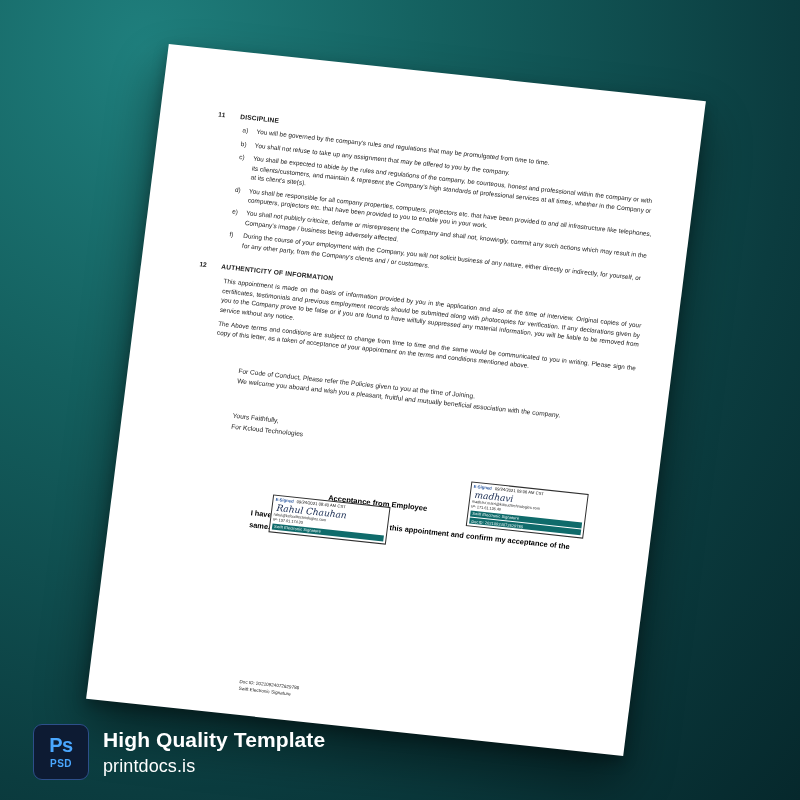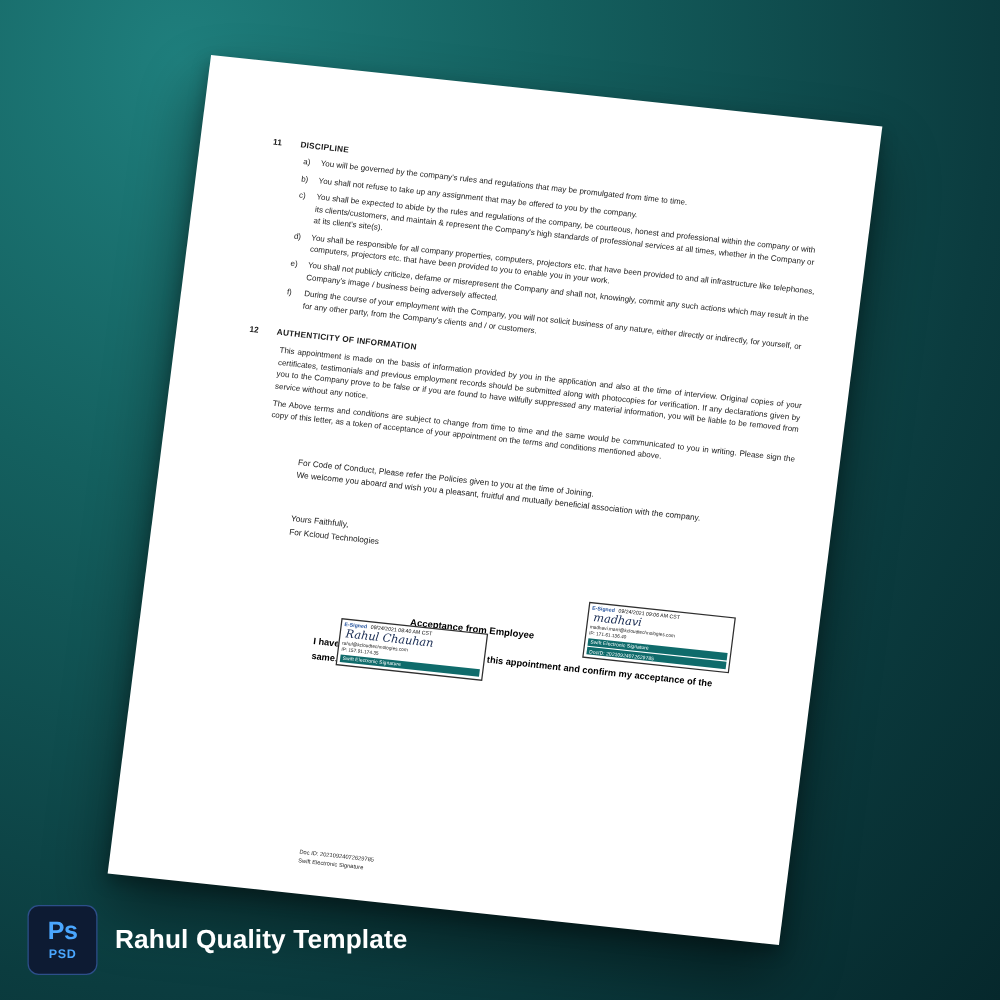--- a/index.html
+++ b/index.html
@@ -181,20 +181,21 @@
     height: 54px;
     border-radius: 9px;
     background: #0d1b33;
     border: 1px solid #2d4f8a;
     color: #4aa7ff;
     display: flex;
     flex-direction: column;
     align-items: center;
     justify-content: center;
     font-weight: bold;
+    margin-left: 11px;
   }
   .psd-badge .ps {
     font-size: 20px;
     line-height: 1;
     letter-spacing: -0.5px;
   }
   .psd-badge .psd {
     font-size: 10px;
     margin-top: 3px;
     letter-spacing: 0.5px;
@@ -304,17 +305,18 @@
       </div>
     </div>
   </div>
 
   <div class="brand">
     <div class="psd-badge">
       <span class="ps">Ps</span>
       <span class="psd">PSD</span>
     </div>
     <div class="brand-text">
-      <div class="line1">Rahul Quality Template</div>
+      <div class="line1">High Quality Template</div>
+      <div class="line2">printdocs.is</div>
     </div>
   </div>
 
 </div>
 
 </body></html>

